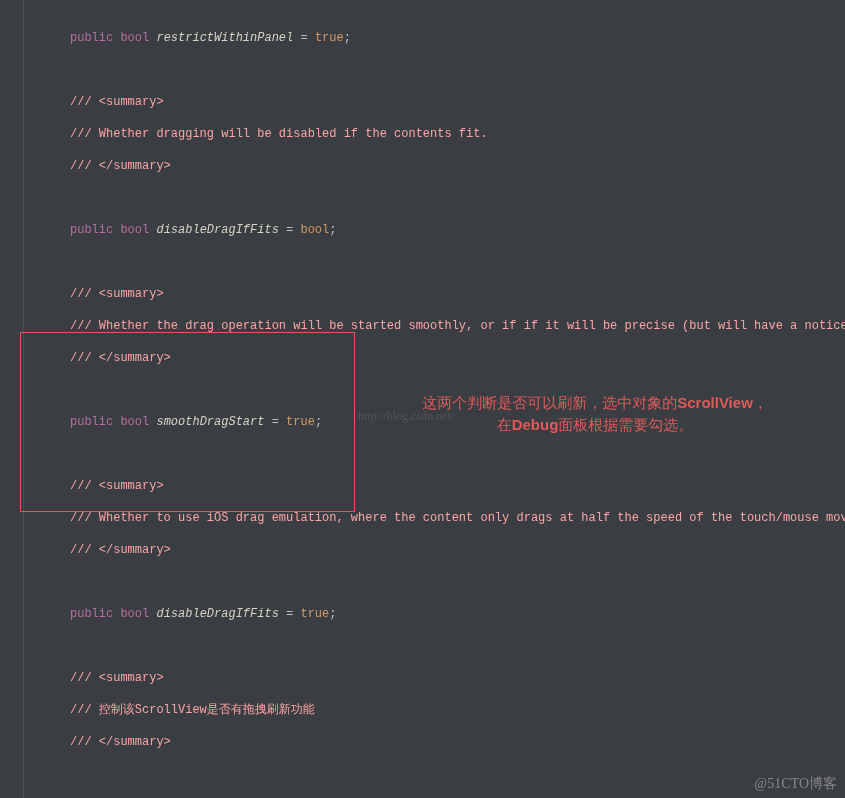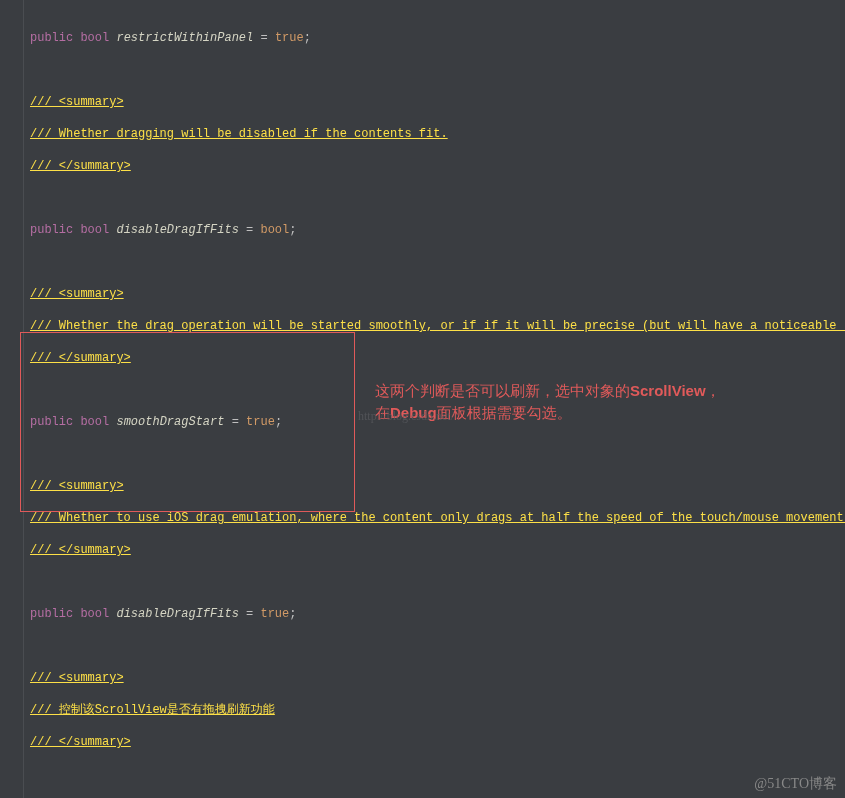--- a/index.html
+++ b/index.html
@@ -16,21 +16,21 @@
 .editor {
   padding: 14px 0 0 30px;
   white-space: pre;
   color: #bfbfbf;
   position: relative;
 }
 .kw { color: #b56ea3; }
 .ty { color: #b56ea3; }
 .id { color: #d5d5c4; font-style: italic; }
 .val { color: #d19a66; }
-.cmt { color: #fde047; text-decoration: underline; }
+.cmt { color: #fca5a5; }
 .highlight-box {
   position: absolute;
   border: 1px solid #e05a5a;
   pointer-events: none;
 }
 .annotation {
   position: absolute;
   color: #e05a5a;
   font-family: "Microsoft YaHei", sans-serif;
   font-size: 15px;
@@ -55,21 +55,21 @@
 }
 .left-gutter {
   position: absolute;
   left: 0;
   top: 0;
   width: 24px;
   height: 798px;
   background: #3a3d41;
   border-right: 1px solid #4a4d51;
 }
-.line { display: block; }
+.line { display: block; margin-left: 40px; }
 </style>
 </head>
 <body>
 
 <div class="left-gutter"></div>
 
 <div class="editor">
 <span class="line"><span class="kw">public</span> <span class="ty">bool</span> <span class="id">restrictWithinPanel</span><span> = </span><span class="val">true</span><span>;</span></span>
 <span class="line">&nbsp;</span>
 <span class="line cmt">/// &lt;summary&gt;</span>
@@ -116,20 +116,20 @@
 
 
 
 
 
 
 </div>
 
 <div class="highlight-box" style="left:20px; top:332px; width:335px; height:180px;"></div>
 
-<div class="annotation" style="left:375px; top:380px; width:440px;">
+<div class="annotation" style="left:375px; top:392px; width:440px;text-align:center;">
   <span>这两个判断是否可以刷新，选中对象的</span><b>ScrollView</b><span>，</span><br>
   <span>在</span><b>Debug</b><span>面板根据需要勾选。</span>
 </div>
 
 <div class="watermark" style="left:358px; top:408px;">http://blog.csdn.net/</div>
 
 <div class="source-mark">@51CTO博客</div>
 
 </body></html>

